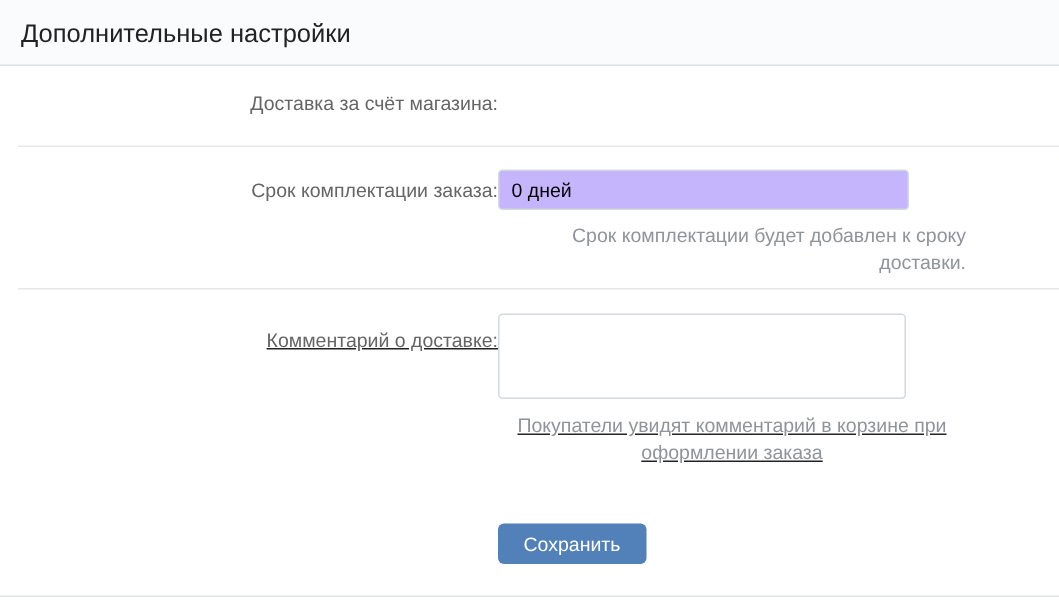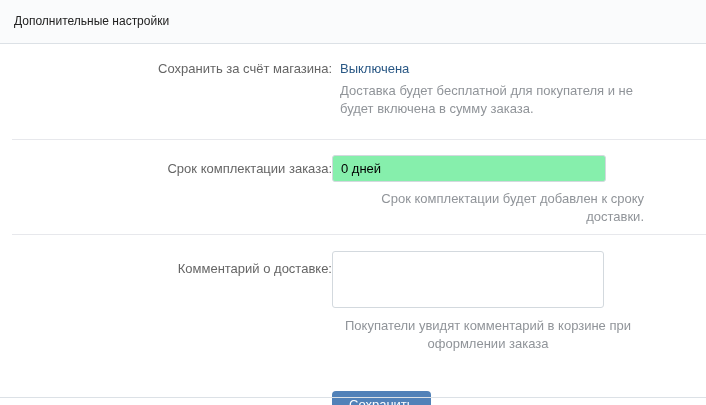--- a/index.html
+++ b/index.html
@@ -17,21 +17,21 @@
     overflow: hidden;
   }
   
   .header {
     height: 44px;
     background: #fafbfc;
     border-bottom: 1px solid #dce1e6;
     padding: 13px 0 0 14px;
   }
   .header-title {
-    font-size: 12px;
+    font-size: 17px;
     color: #222222;
   }
   
   .row { display: flex; }
   .row-label {
     width: 332px;
     text-align: right;
     color: #656565;
     flex: 0 0 332px;
   }
@@ -56,30 +56,30 @@
   }
   .row-delivery .hint { margin-top: 6px; }
   
   .row-term { padding-top: 15px; padding-bottom: 8px; }
   .row-term .row-label { padding-top: 6px; }
   .text-input {
     width: 274px;
     height: 27px;
     border: 1px solid #d3d9de;
     border-radius: 3px;
-    background: #86efac;
+    background: #c4b5fd;
     padding: 0 8px;
     font-family: "Liberation Sans", "DejaVu Sans", sans-serif;
     font-size: 13px;
     color: #000;
     outline: none;
   }
   .row-term .hint { margin-top: 8px; text-align: right; }
   
-  .row-comment { padding-top: 16px; padding-bottom: 8px; }
+  .row-comment { padding-top: 16px; padding-bottom: 8px; text-decoration: underline; }
   .row-comment .row-label { padding-top: 10px; }
   .comment-textarea {
     width: 272px;
     height: 57px;
     border: 1px solid #d3d9de;
     border-radius: 3px;
     background: #ffffff;
     padding: 5px 8px;
     font-family: "Liberation Sans", "DejaVu Sans", sans-serif;
     font-size: 13px;
@@ -117,25 +117,21 @@
 </head>
 <body>
 
 <div class="page">
 
   <div class="header">
     <span class="header-title">Дополнительные настройки</span>
   </div>
 
   <div class="row row-delivery">
-    <div class="row-label">Сохранить за счёт магазина:</div>
-    <div class="row-value">
-      <a class="value-link">Выключена</a>
-      <div class="hint">Доставка будет бесплатной для покупателя и не будет включена в сумму заказа.</div>
-    </div>
+    <div class="row-label">Доставка за счёт магазина:</div>
   </div>
 
   <div class="divider"></div>
 
   <div class="row row-term">
     <div class="row-label">Срок комплектации заказа:</div>
     <div class="row-value">
       <input type="text" class="text-input" value="0 дней" style="">
       <div class="hint">Срок комплектации будет добавлен к сроку доставки.</div>
     </div>

